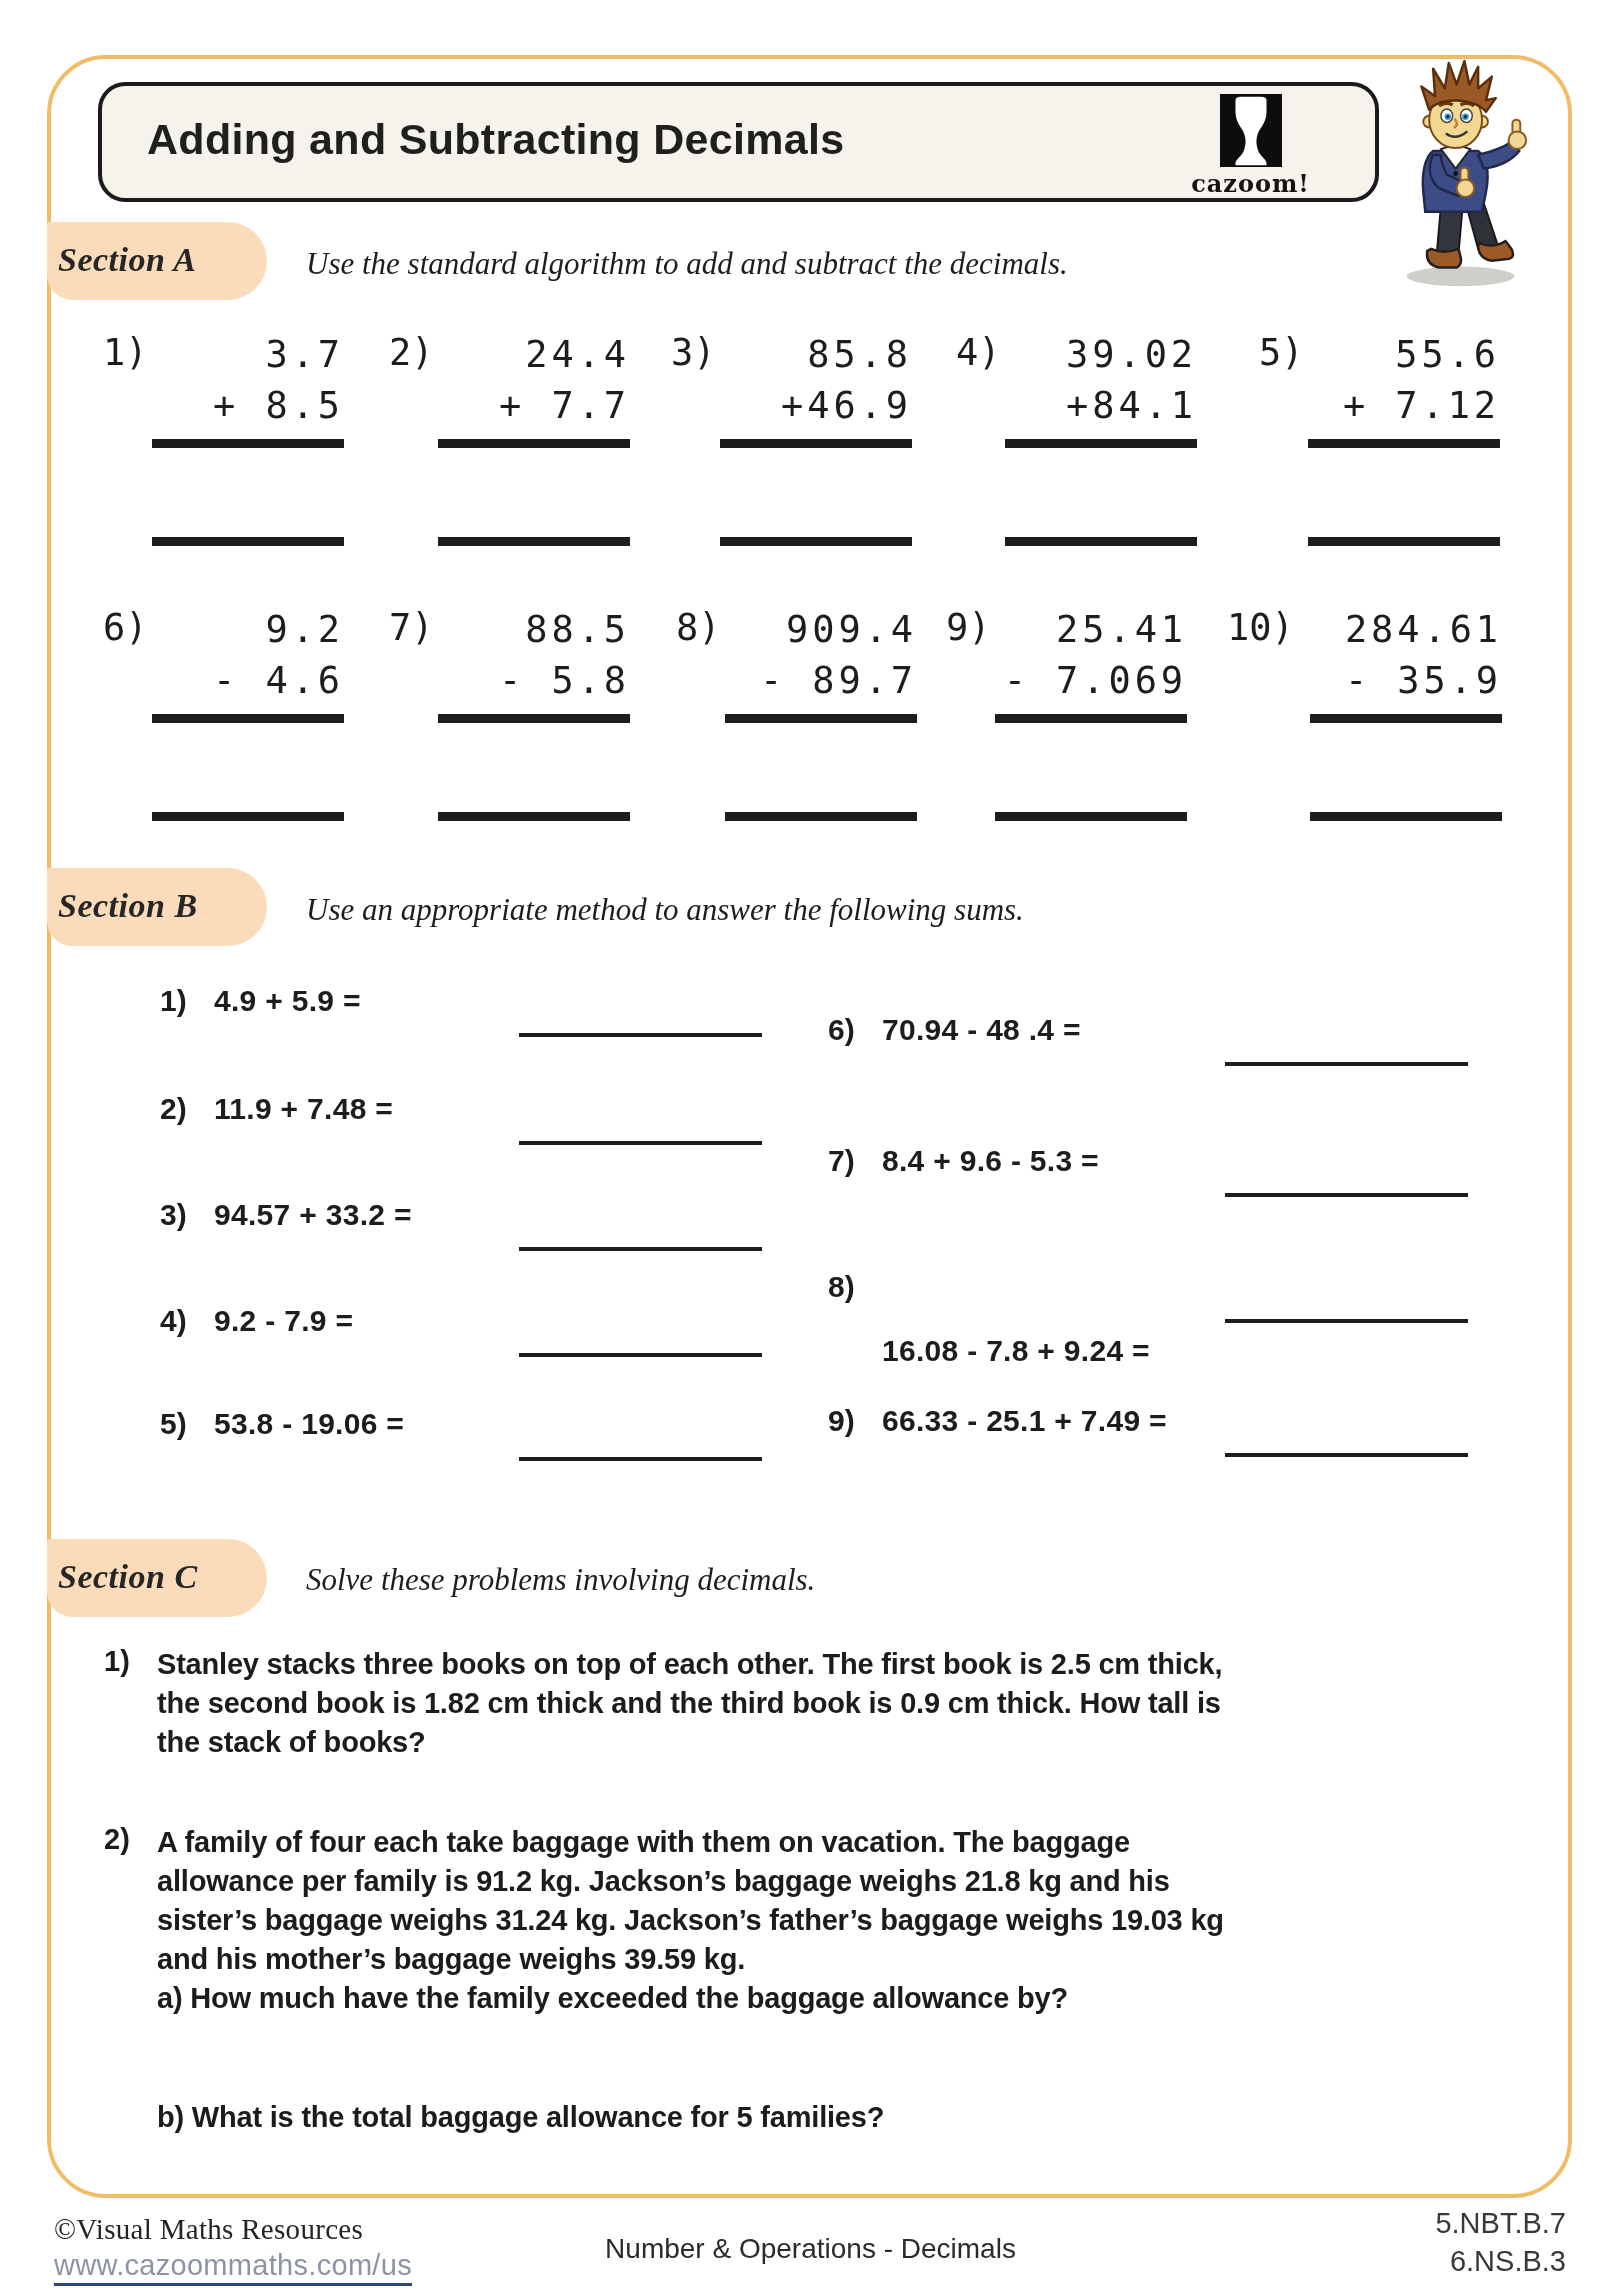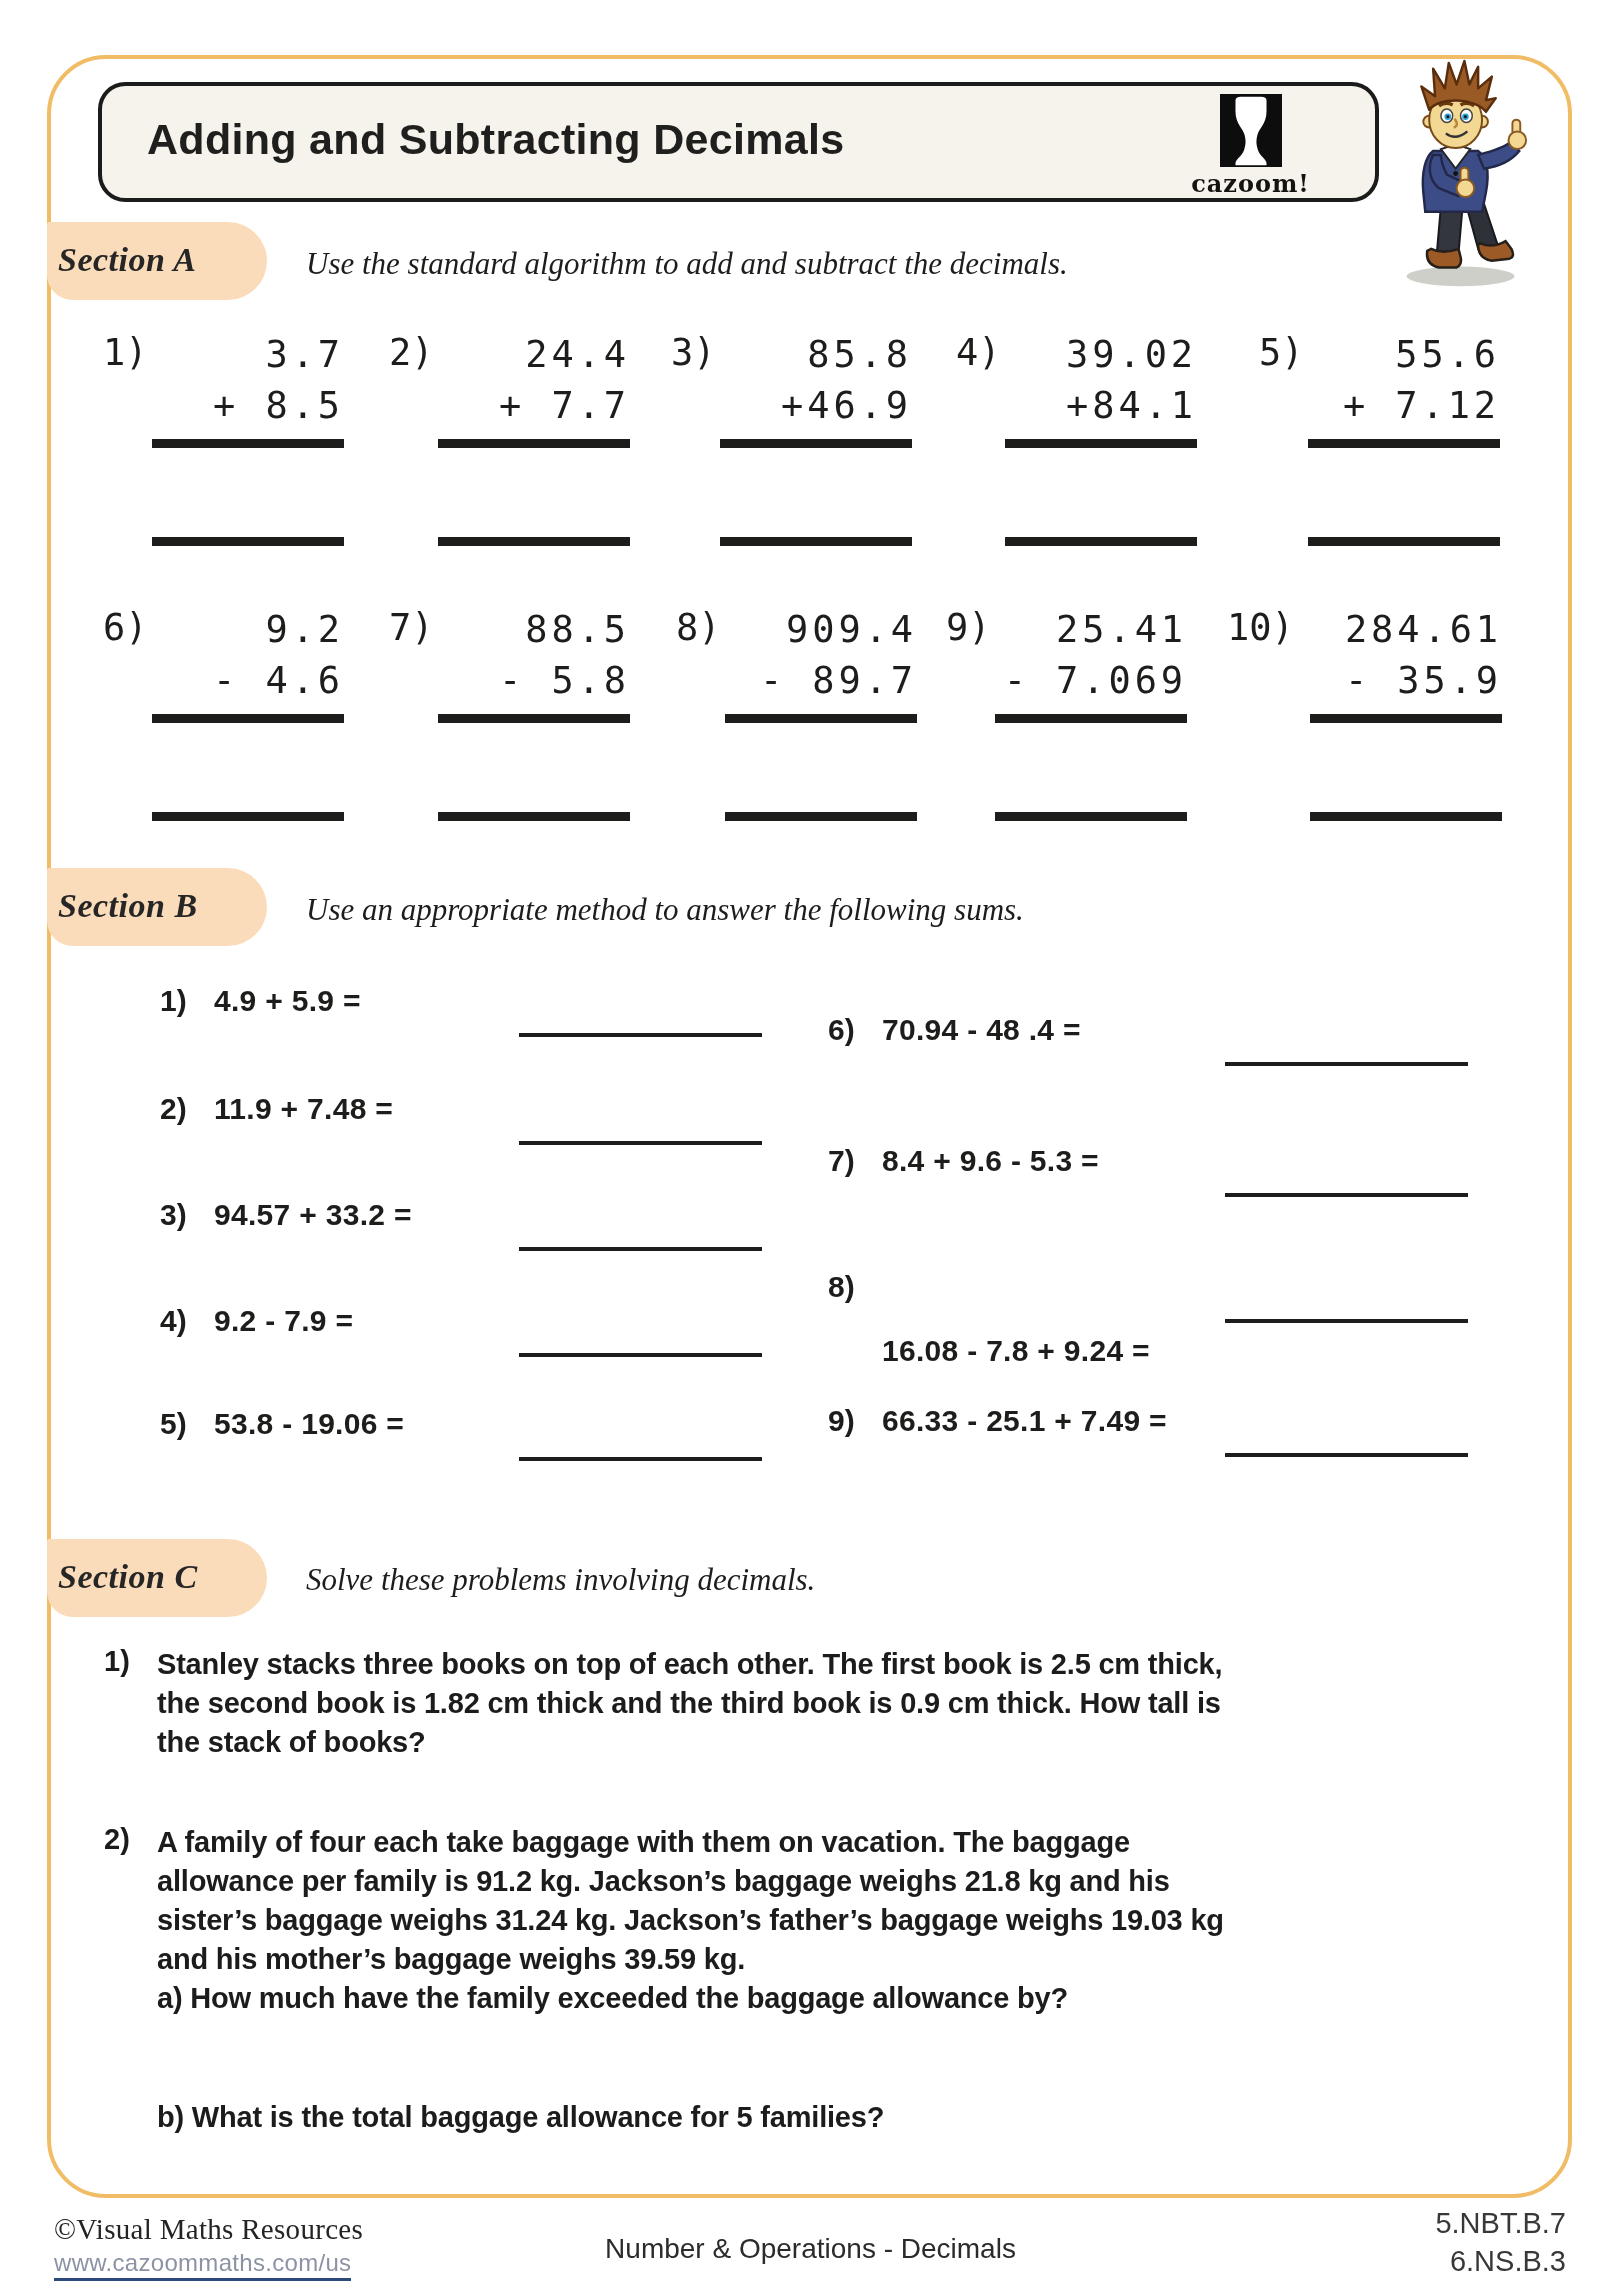--- a/index.html
+++ b/index.html
@@ -43,21 +43,21 @@
 
   .b-num{position:absolute; font-size:30px; font-weight:bold; color:#1d1d1b;}
   .b-expr{position:absolute; font-size:30px; font-weight:bold; color:#1d1d1b; white-space:pre; letter-spacing:0.3px;}
   .b-line{position:absolute; width:243px; height:3.9px; background:#1d1d1b;}
 
   .c-num{position:absolute; font-size:29px; font-weight:bold;}
   .c-lines{position:absolute; left:157px; font-size:29px; font-weight:bold;
     letter-spacing:-0.2px; line-height:39px; white-space:nowrap; color:#1c1c1c;}
 
   .foot-copy{position:absolute; left:54px; top:2213px; font-size:29px; color:#242424; letter-spacing:0.3px;font-family:Liberation Serif, serif;}
-  .foot-link{position:absolute; left:54px; top:2249px; font-size:24px; color:var(--link_text);
+  .foot-link{position:absolute; left:54px; top:2249px; font-size:29px; color:var(--link_text);
     text-decoration:none; border-bottom:3.9px solid var(--link_underline); padding-bottom:1px; letter-spacing:0.3px;}
   .foot-center{position:absolute; left:0; top:2233px; width:1621px; text-align:center;
     font-size:28px; color:#2b2b2b;}
   .foot-std{position:absolute; right:55px; text-align:right; font-size:29px; color:#383838;}
 </style>
 </head>
 <body>
 
 <div id="page">
 

